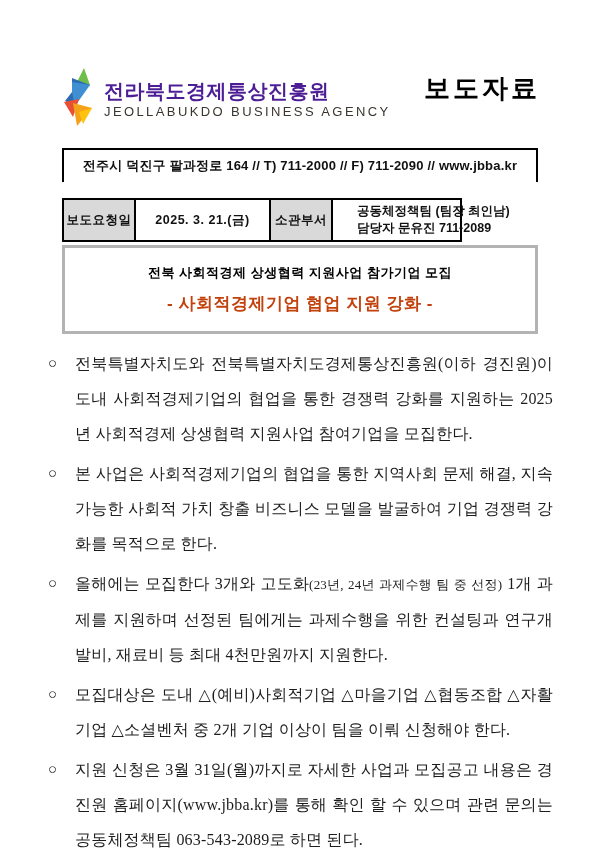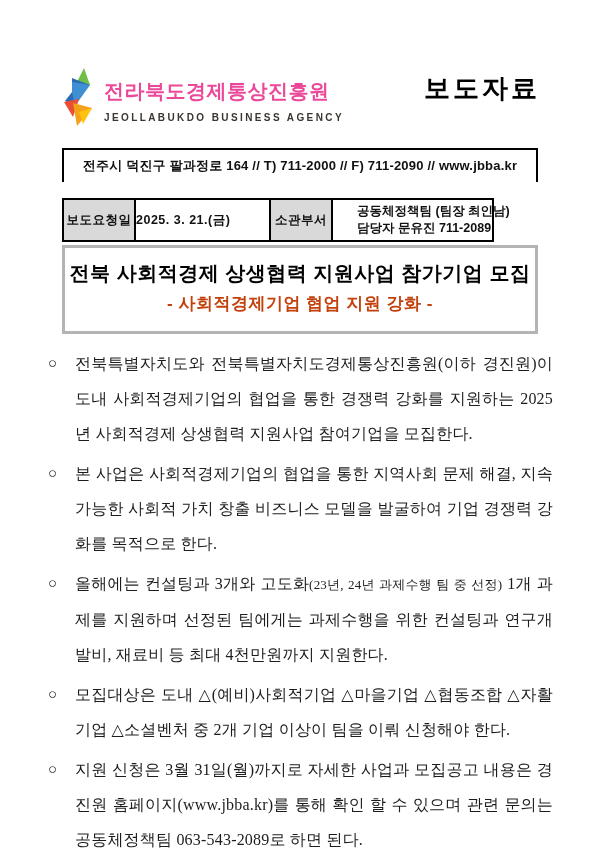--- a/index.html
+++ b/index.html
@@ -18,74 +18,74 @@
     margin: 0 60px 10px 60px;
     display: flex;
     justify-content: space-between;
     align-items: flex-start;
     height: 64px;
   }
   .logo { display: flex; align-items: flex-start; }
   .logo svg { width: 36px; height: 62px; display: block; }
   .logo-text { margin-left: 8px; padding-top: 12px; }
   .logo-ko {
-    font-size: 20px; font-weight: bold; color: #ec4899;
+    font-size: 20px; font-weight: bold; color: #4c1d95;
     letter-spacing: 0.5px; line-height: 22px; white-space: nowrap;
   }
   .logo-en {
-    font-size: 10px; font-weight: bold; color: #3a352f;
-    letter-spacing: 2.4px; margin-top: 10px; white-space: nowrap;
+    font-size: 13px; font-weight: normal; color: #3a352f;
+    letter-spacing: 2.4px; margin-top: 2px; white-space: nowrap;
   }
   .doc-type {
     font-size: 26px; font-weight: bold; color: #000;
     letter-spacing: 3px; line-height: 1.1; padding-top: 6px; white-space: nowrap;
   }
 
   
   .address-box {
     margin: 16px 62px;
     border: 2px solid #000;
     border-bottom: none;
     height: 34px;
     display: flex; align-items: center; justify-content: center;
     font-size: 13px; font-weight: bold; letter-spacing: 0.2px;
     white-space: nowrap;
   }
 
   
   .info-table {
     margin: 0 62px;
-    width: 432px;
+    width: 400px;
     border-collapse: collapse;
     table-layout: fixed;
   }
   .info-table td {
     border: 2px solid #000;
     font-size: 12.5px; font-weight: bold;
     vertical-align: middle;
     height: 41px;
   }
   .info-table td.th {
     background: #d9d9d9;
     text-align: center;
     letter-spacing: 0.5px;
   }
-  .info-table td.val { text-align: left; letter-spacing: 0.5px; border-radius: 20px; }
+  .info-table td.val { text-align: center; letter-spacing: 0.5px; border-radius: 20px; }
   .info-table td.dept { padding: 3px 6px 3px 24px; }
   .info-table td.dept div { line-height: 17px; white-space: nowrap; }
 
   
   .title-box {
     margin: 3px 62px 0 62px;
     border: 3px solid #b3b3b3;
     padding: 13px 4px 15px 4px;
     text-align: center;
   }
   .title-main {
-    font-size: 20px; font-weight: bold; color: #000;
+    font-size: 13px; font-weight: bold; color: #000;
     letter-spacing: 0.5px; line-height: 24px; white-space: nowrap;
   }
   .title-sub {
     font-size: 17px; font-weight: bold; color: #c2410c;
     letter-spacing: 0.5px; line-height: 24px; margin-top: 7px; white-space: nowrap;
   }
 
   
   .body-area {
     margin: 12px 47px 0 48px;
@@ -161,21 +161,21 @@
       <div class="ptext">전북특별자치도와 전북특별자치도경제통상진흥원(이하 경진원)이 도내 사회적경제기업의 협업을 통한 경쟁력 강화를 지원하는 2025년 사회적경제 상생협력 지원사업 참여기업을 모집한다.</div>
     </div>
 
     <div class="para">
       <span class="bullet">○</span>
       <div class="ptext">본 사업은 사회적경제기업의 협업을 통한 지역사회 문제 해결, 지속가능한 사회적 가치 창출 비즈니스 모델을 발굴하여 기업 경쟁력 강화를 목적으로 한다.</div>
     </div>
 
     <div class="para">
       <span class="bullet">○</span>
-      <div class="ptext"><span>올해에는 컨설팅과 3개와 고도화</span><span class="small">(23년, 24년 과제수행 팀 중 선정)</span><span> 1개 과제를 지원하며 선정된 팀에게는 과제수행을 위한 컨설팅과 연구개발비, 재료비 등 최대 4천만원까지 지원한다.</span></div>
+      <div class="ptext"><span>올해에는 모집한다 3개와 고도화</span><span class="small">(23년, 24년 과제수행 팀 중 선정)</span><span> 1개 과제를 지원하며 선정된 팀에게는 과제수행을 위한 컨설팅과 연구개발비, 재료비 등 최대 4천만원까지 지원한다.</span></div>
     </div>
 
     <div class="para">
       <span class="bullet">○</span>
       <div class="ptext">모집대상은 도내 △(예비)사회적기업 △마을기업 △협동조합 △자활기업 △소셜벤처 중 2개 기업 이상이 팀을 이뤄 신청해야 한다.</div>
     </div>
 
     <div class="para">
       <span class="bullet">○</span>
       <div class="ptext">지원 신청은 3월 31일(월)까지로 자세한 사업과 모집공고 내용은 경진원 홈페이지(www.jbba.kr)를 통해 확인 할 수 있으며 관련 문의는 공동체정책팀 063-543-2089로 하면 된다.</div>

